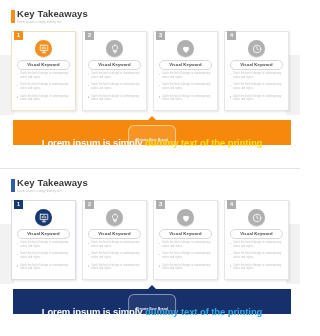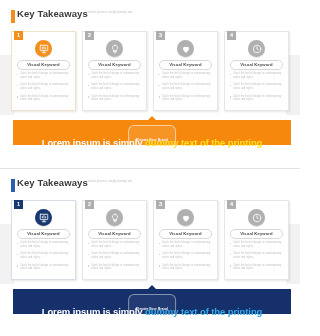--- a/index.html
+++ b/index.html
@@ -32,21 +32,21 @@
   .header{
     position:absolute;left:11px;top:9px;
     display:flex;align-items:flex-start;
   }
   .hdr-bar{
     width:4px;height:13px;margin-right:2px;margin-top:1px;
     background:#f3901d;
     flex:0 0 auto;
   }
   .slide.second .hdr-bar{background:#2b5eb0;}
-  .hdr-text{display:flex;flex-direction:row;}
+  .hdr-text{display:flex;flex-direction:column;}
   .hdr-title{
     font-size:9.5px;font-weight:bold;color:#3a3a3a;
     line-height:10px;letter-spacing:.1px;white-space:nowrap;
   }
   .hdr-sub{
     font-size:2.6px;color:#b9b9b9;line-height:4px;
     margin-top:1.5px;letter-spacing:.15px;white-space:nowrap;
   }
 
   

